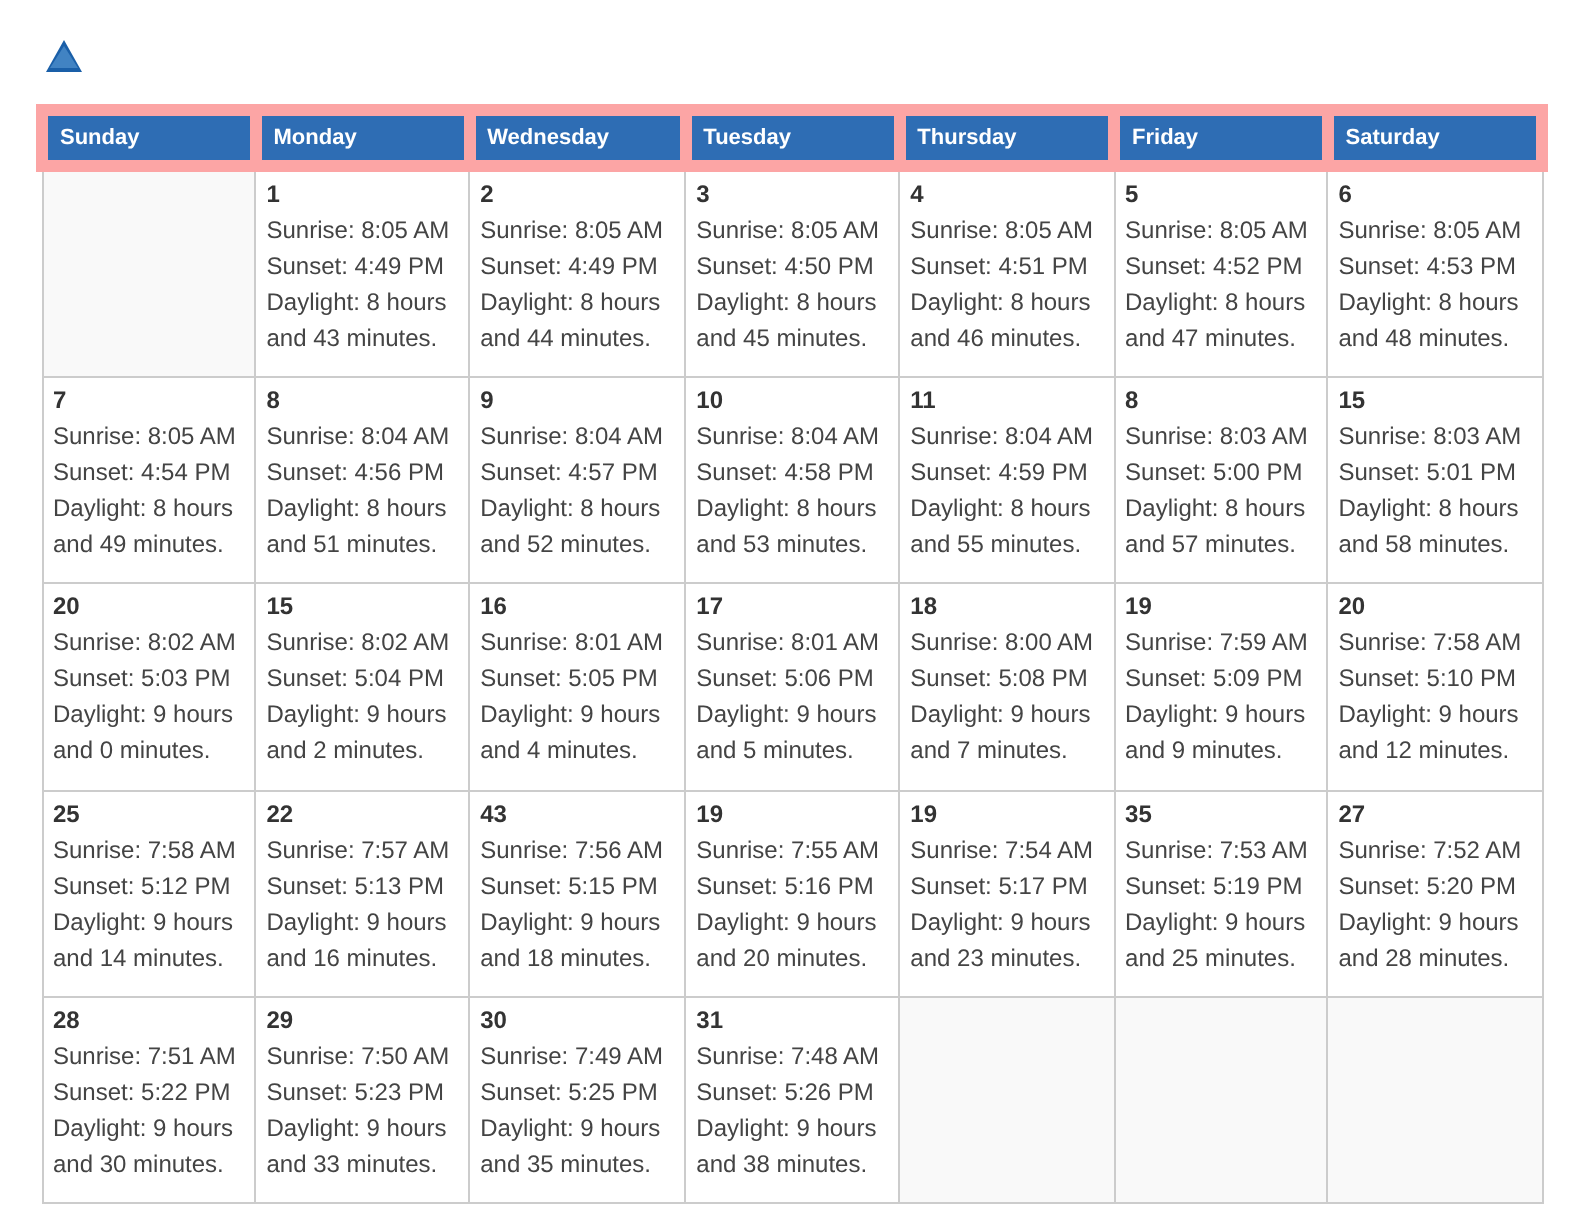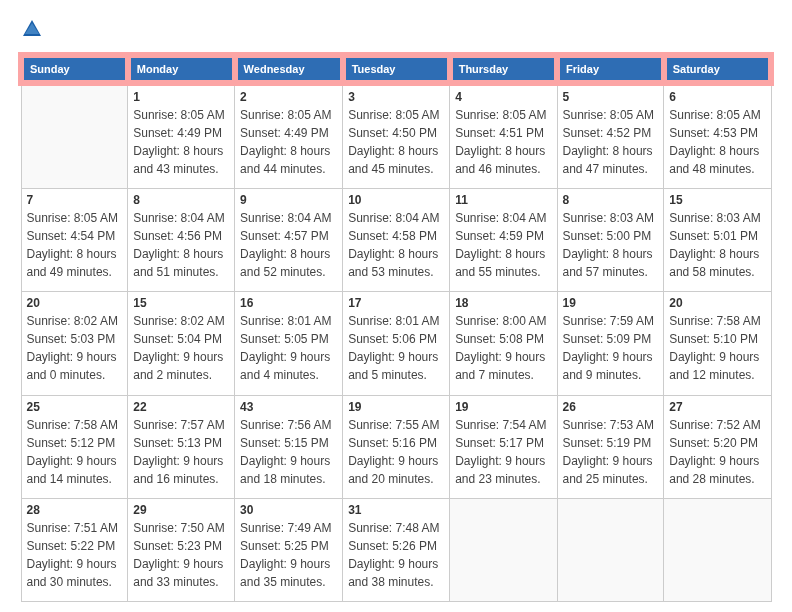--- a/index.html
+++ b/index.html
@@ -245,21 +245,21 @@
           </td>
           <td>
             <span class="day-number">19</span>
             <div class="day-info">Sunrise: 7:55 AM<br>Sunset: 5:16 PM<br>Daylight: 9 hours<br>and 20 minutes.</div>
           </td>
           <td>
             <span class="day-number">19</span>
             <div class="day-info">Sunrise: 7:54 AM<br>Sunset: 5:17 PM<br>Daylight: 9 hours<br>and 23 minutes.</div>
           </td>
           <td>
-            <span class="day-number">26</span>
+            <span class="day-number">35</span>
             <div class="day-info">Sunrise: 7:53 AM<br>Sunset: 5:19 PM<br>Daylight: 9 hours<br>and 25 minutes.</div>
           </td>
           <td>
             <span class="day-number">27</span>
             <div class="day-info">Sunrise: 7:52 AM<br>Sunset: 5:20 PM<br>Daylight: 9 hours<br>and 28 minutes.</div>
           </td>
         </tr>
         <tr>
           <td>
             <span class="day-number">28</span>

